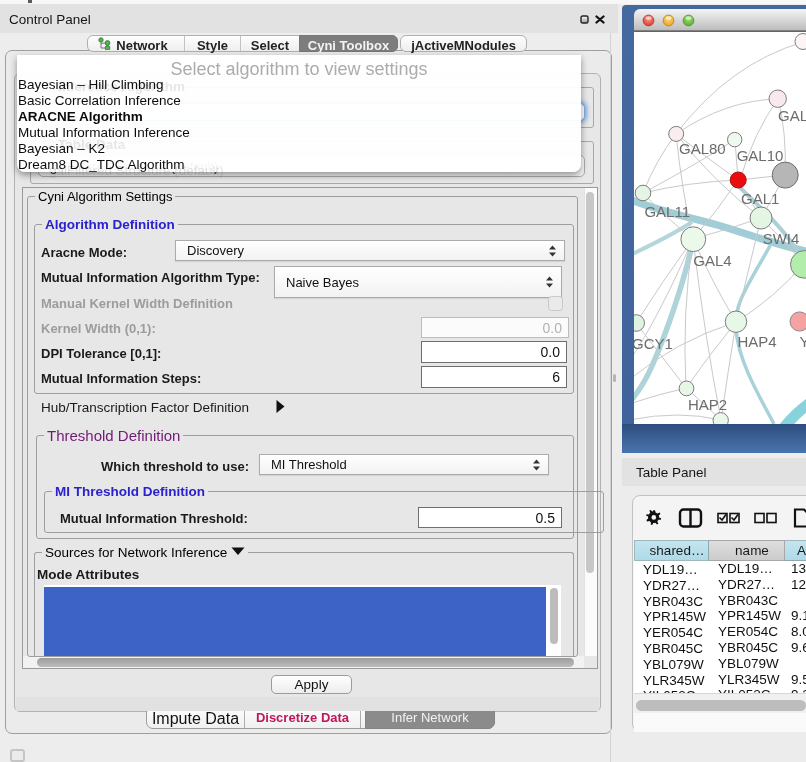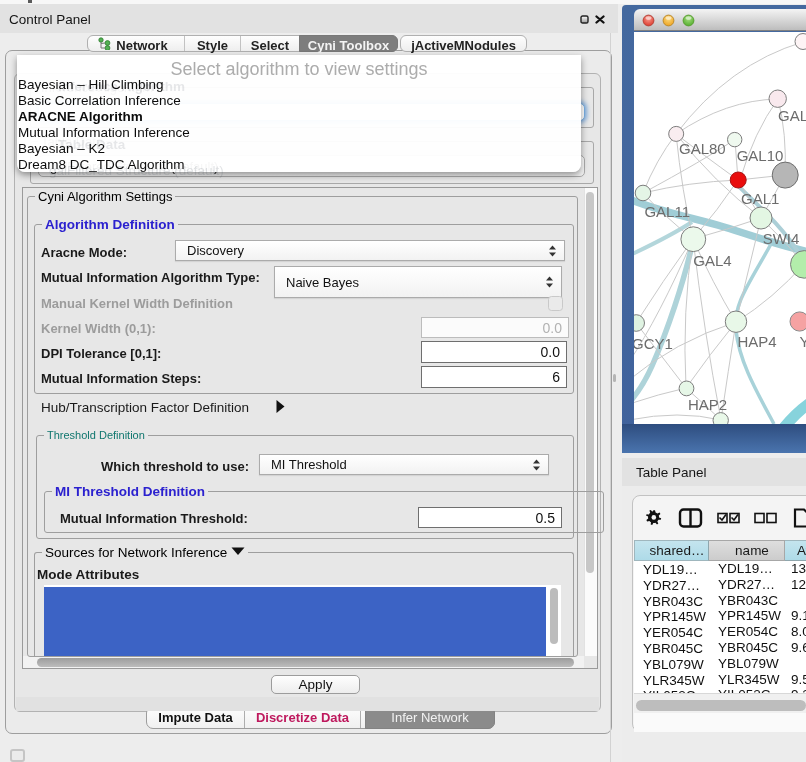--- a/index.html
+++ b/index.html
@@ -106,21 +106,21 @@
 <div class="fld" style="left:421px;top:341px;width:146px;height:22px">0.0</div>
 <div class="lb" style="left:41px;top:371px">Mutual Information Steps:</div>
 <div class="fld" style="left:421px;top:366px;width:146px;height:22px">6</div>
 
 <div class="ln" style="left:41px;top:400px">Hub/Transcription Factor Definition</div>
 <svg class="a" style="left:275px;top:399px" width="11" height="15">
     <path d="M1.5 1 L9.5 7.5 L1.5 14z" fill="#111"></path>
   </svg>
 
 <div class="gb" style="left:36px;top:435px;width:538px;height:104px">
-    <span class="gl" style="color:#0f766e;font-size:11px">Threshold Definition</span>
+    <span class="gl" style="color:#701a75;font-size:15px">Threshold Definition</span>
   </div>
 <div class="lb" style="left:101px;top:459px">Which threshold to use:</div>
 <div class="combo" style="left:259px;top:454px;width:290px;height:21px">
     <span class="ct">MI Threshold</span>
     <svg width="9" height="12">
       <path d="M4.5 0.5 L8 4.5 H1z" fill="#333"></path>
       <path d="M4.5 11.5 L1 7.5 H8z" fill="#333"></path>
     </svg>
   </div>
 <div class="gb" style="left:44px;top:491px;width:560px;height:42px">
@@ -133,26 +133,26 @@
     <span class="gl"><span style="font-weight:normal;font-size:13.5px">Sources for Network Inference </span><svg width="14" height="9" style="vertical-align:1px">
         <path d="M0.5 0.5 H13.5 L7 8z" fill="#111"></path>
       </svg></span>
   </div>
 <div class="lb" style="left:37px;top:567px;font-size:13.5px">Mode Attributes</div>
 <div class="a" style="left:44px;top:585px;width:517px;height:71px;background:#fff;overflow:hidden">
   <div class="a" style="left:0;top:2px;width:502px;height:69px;background:#3c63c5"></div>
   <div class="a" style="left:506px;top:3px;width:8px;height:56px;background:#bcbcbc;border-radius:4px"></div>
 </div>
 
-<div class="a" style="left:271px;top:675px;width:89px;height:19px;border:1px solid #9c9c9c;border-radius:5px;background:linear-gradient(#fefefe,#ededed);text-align:center;font-size:13.5px;color:#111;line-height:18px">Apply</div>
+<div class="a" style="left:271px;top:675px;width:81px;height:19px;border:1px solid #9c9c9c;border-radius:5px;background:linear-gradient(#fefefe,#ededed);text-align:center;font-size:13.5px;color:#111;line-height:18px">Apply</div>
 <div class="a" style="left:146px;top:706px;width:349px;height:23px;border:1px solid #9c9c9c;border-radius:7px;background:linear-gradient(#fdfdfd,#f0f0f0)"></div>
 <div class="a" style="left:244px;top:707px;width:1px;height:21px;background:#adadad"></div>
 <div class="a" style="left:360px;top:707px;width:1px;height:21px;background:#adadad"></div>
 <div class="a" style="left:365px;top:706px;width:130px;height:23px;background:#8b8b8b;border:1px solid #838383;border-radius:0 7px 7px 0"></div>
-<div class="a" style="left:146px;top:710px;width:99px;text-align:center;font-size:13px;font-weight:bold;color:#111">Impute Data</div>
+<div class="a" style="left:146px;top:710px;width:99px;text-align:center;font-size:16px;font-weight:normal;color:#111">Impute Data</div>
 <div class="a" style="left:245px;top:710px;width:115px;text-align:center;font-size:13px;font-weight:bold;color:#be185d">Discretize Data</div>
 <div class="a" style="left:365px;top:710px;width:130px;text-align:center;font-size:13px;color:#f2f2f2">Infer Network</div>
 
 <div class="a" style="left:16px;top:697px;width:583px;height:14px;background:#e1e1e1"></div>
 
 <div class="a" style="left:10px;top:749px;width:15px;height:13px;background:#ebebeb;border:2px solid #c5c5c5;border-radius:3px"></div>
 
 <div class="a" style="left:610px;top:33px;width:1px;height:729px;background:#d2d2d2"></div>
 <div class="a" style="left:612.5px;top:374px;width:3px;height:8px;background:#b5b5b5;border-radius:1.5px"></div>
 

